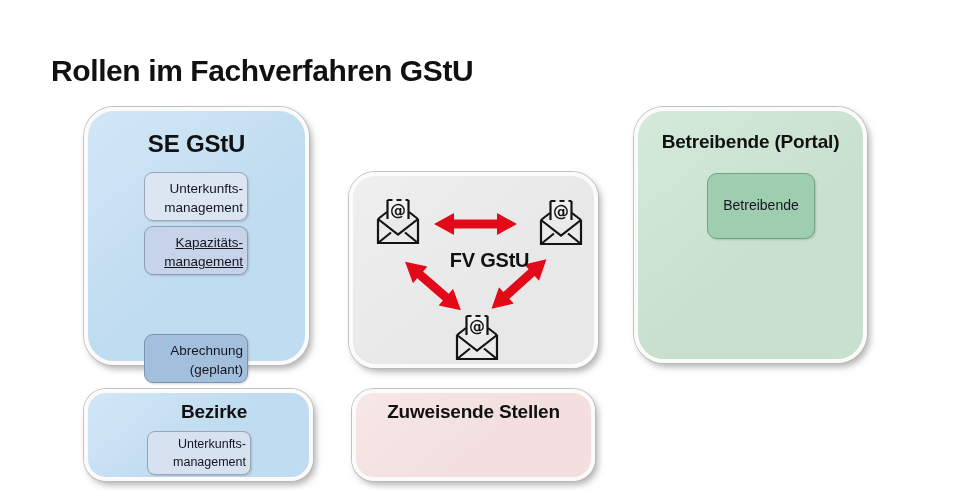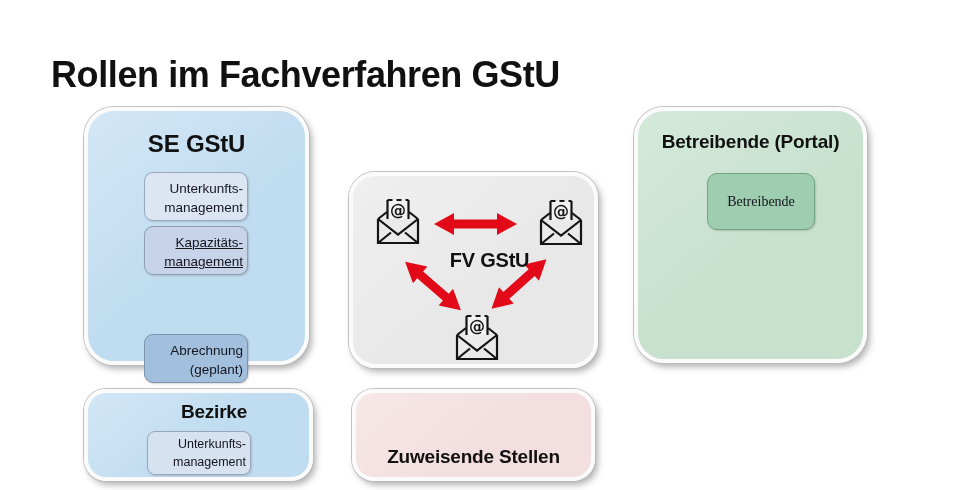--- a/index.html
+++ b/index.html
@@ -5,21 +5,21 @@
   html,body{margin:0;padding:0;}
   body{
     width:980px;height:490px;background:#ffffff;
     font-family:"Liberation Sans","DejaVu Sans",sans-serif;
     color:#1a1a1a;position:relative;overflow:hidden;
   }
   .stage{position:absolute;inset:0;width:980px;height:490px;}
 
   .page-title{
     position:absolute;left:51px;top:54px;
-    font-size:36px;font-weight:bold;letter-spacing:-0.4px;color:#111;
+    font-size:30px;font-weight:bold;letter-spacing:-0.4px;color:#111;
   }
 
   
   .panel{
     position:absolute;
     border:4px solid #fbfbfb;
     box-shadow:0 0 0 1px rgba(185,185,185,0.85), 3px 4px 6px rgba(105,105,105,0.5);
     box-sizing:border-box;
   }
   .panel-blue{background:linear-gradient(140deg,#d2e7f6 0%,var(--blue-box) 55%);}
@@ -33,39 +33,39 @@
   #bz-panel{left:84px;top:389px;width:229px;height:92px;border-radius:22px;}
   #zw-panel{left:352px;top:389px;width:243px;height:92px;border-radius:22px;}
 
   .panel-title{
     position:absolute;left:0;right:0;text-align:center;
     font-weight:bold;color:#111;letter-spacing:-0.2px;
   }
   #se-panel .panel-title{top:19px;font-size:24px;}
   #bt-panel .panel-title{top:20px;font-size:19px;}
   #bz-panel .panel-title{top:8px;font-size:19px;margin-left:31px;}
-  #zw-panel .panel-title{top:8px;font-size:19px;margin-top:45px;}
+  #zw-panel .panel-title{top:8px;font-size:19px;}
 
   
   .item{
     position:absolute;box-sizing:border-box;border-radius:9px;
     font-size:13.5px;line-height:1.42;color:#15151f;
     white-space:pre-line;
     box-shadow:1px 1px 2px rgba(90,90,90,0.25);
   }
   .item-left{padding:6px 4px 3px 10px;text-align:right;}
   .item-center{display:flex;align-items:center;justify-content:center;text-align:center;}
 
   .se-item{left:56px;width:104px;height:49px;}
   #se-item-0{top:61px;background:var(--blue-item1);border:1px solid #99a7bc;}
   #se-item-1{top:115px;background:var(--blue-item2);border:1px solid #8d9eb6;text-decoration:underline;}
   #se-item-2{top:179px;background:var(--blue-item3);border:1px solid #7d94ae;margin-top:44px;}
 
-  #bt-item{left:69px;top:62px;width:108px;height:57px;background:var(--green-item);
-           border:1px solid #6fa580;border-radius:10px;font-size:14px;font-family:Liberation Serif, serif;}
+  #bt-item{left:69px;top:62px;width:108px;height:66px;background:var(--green-item);
+           border:1px solid #6fa580;border-radius:10px;font-size:14px;}
   #bz-item{left:59px;top:38px;width:104px;height:44px;background:#d7e2f0;
            border:1px solid #98a6ba;font-size:12.5px;border-radius:8px;padding-top:4px;}
   #zw-item{left:68px;top:38px;width:107px;height:42px;background:var(--pink-item);
            border:1px solid #bb9196;font-size:12.5px;border-radius:8px;}
 
   
   #fv-label{
     position:absolute;left:0;right:0;top:73px;text-align:center;
     font-size:20px;font-weight:bold;color:#111;letter-spacing:-0.2px;padding-left:32px;
   }

